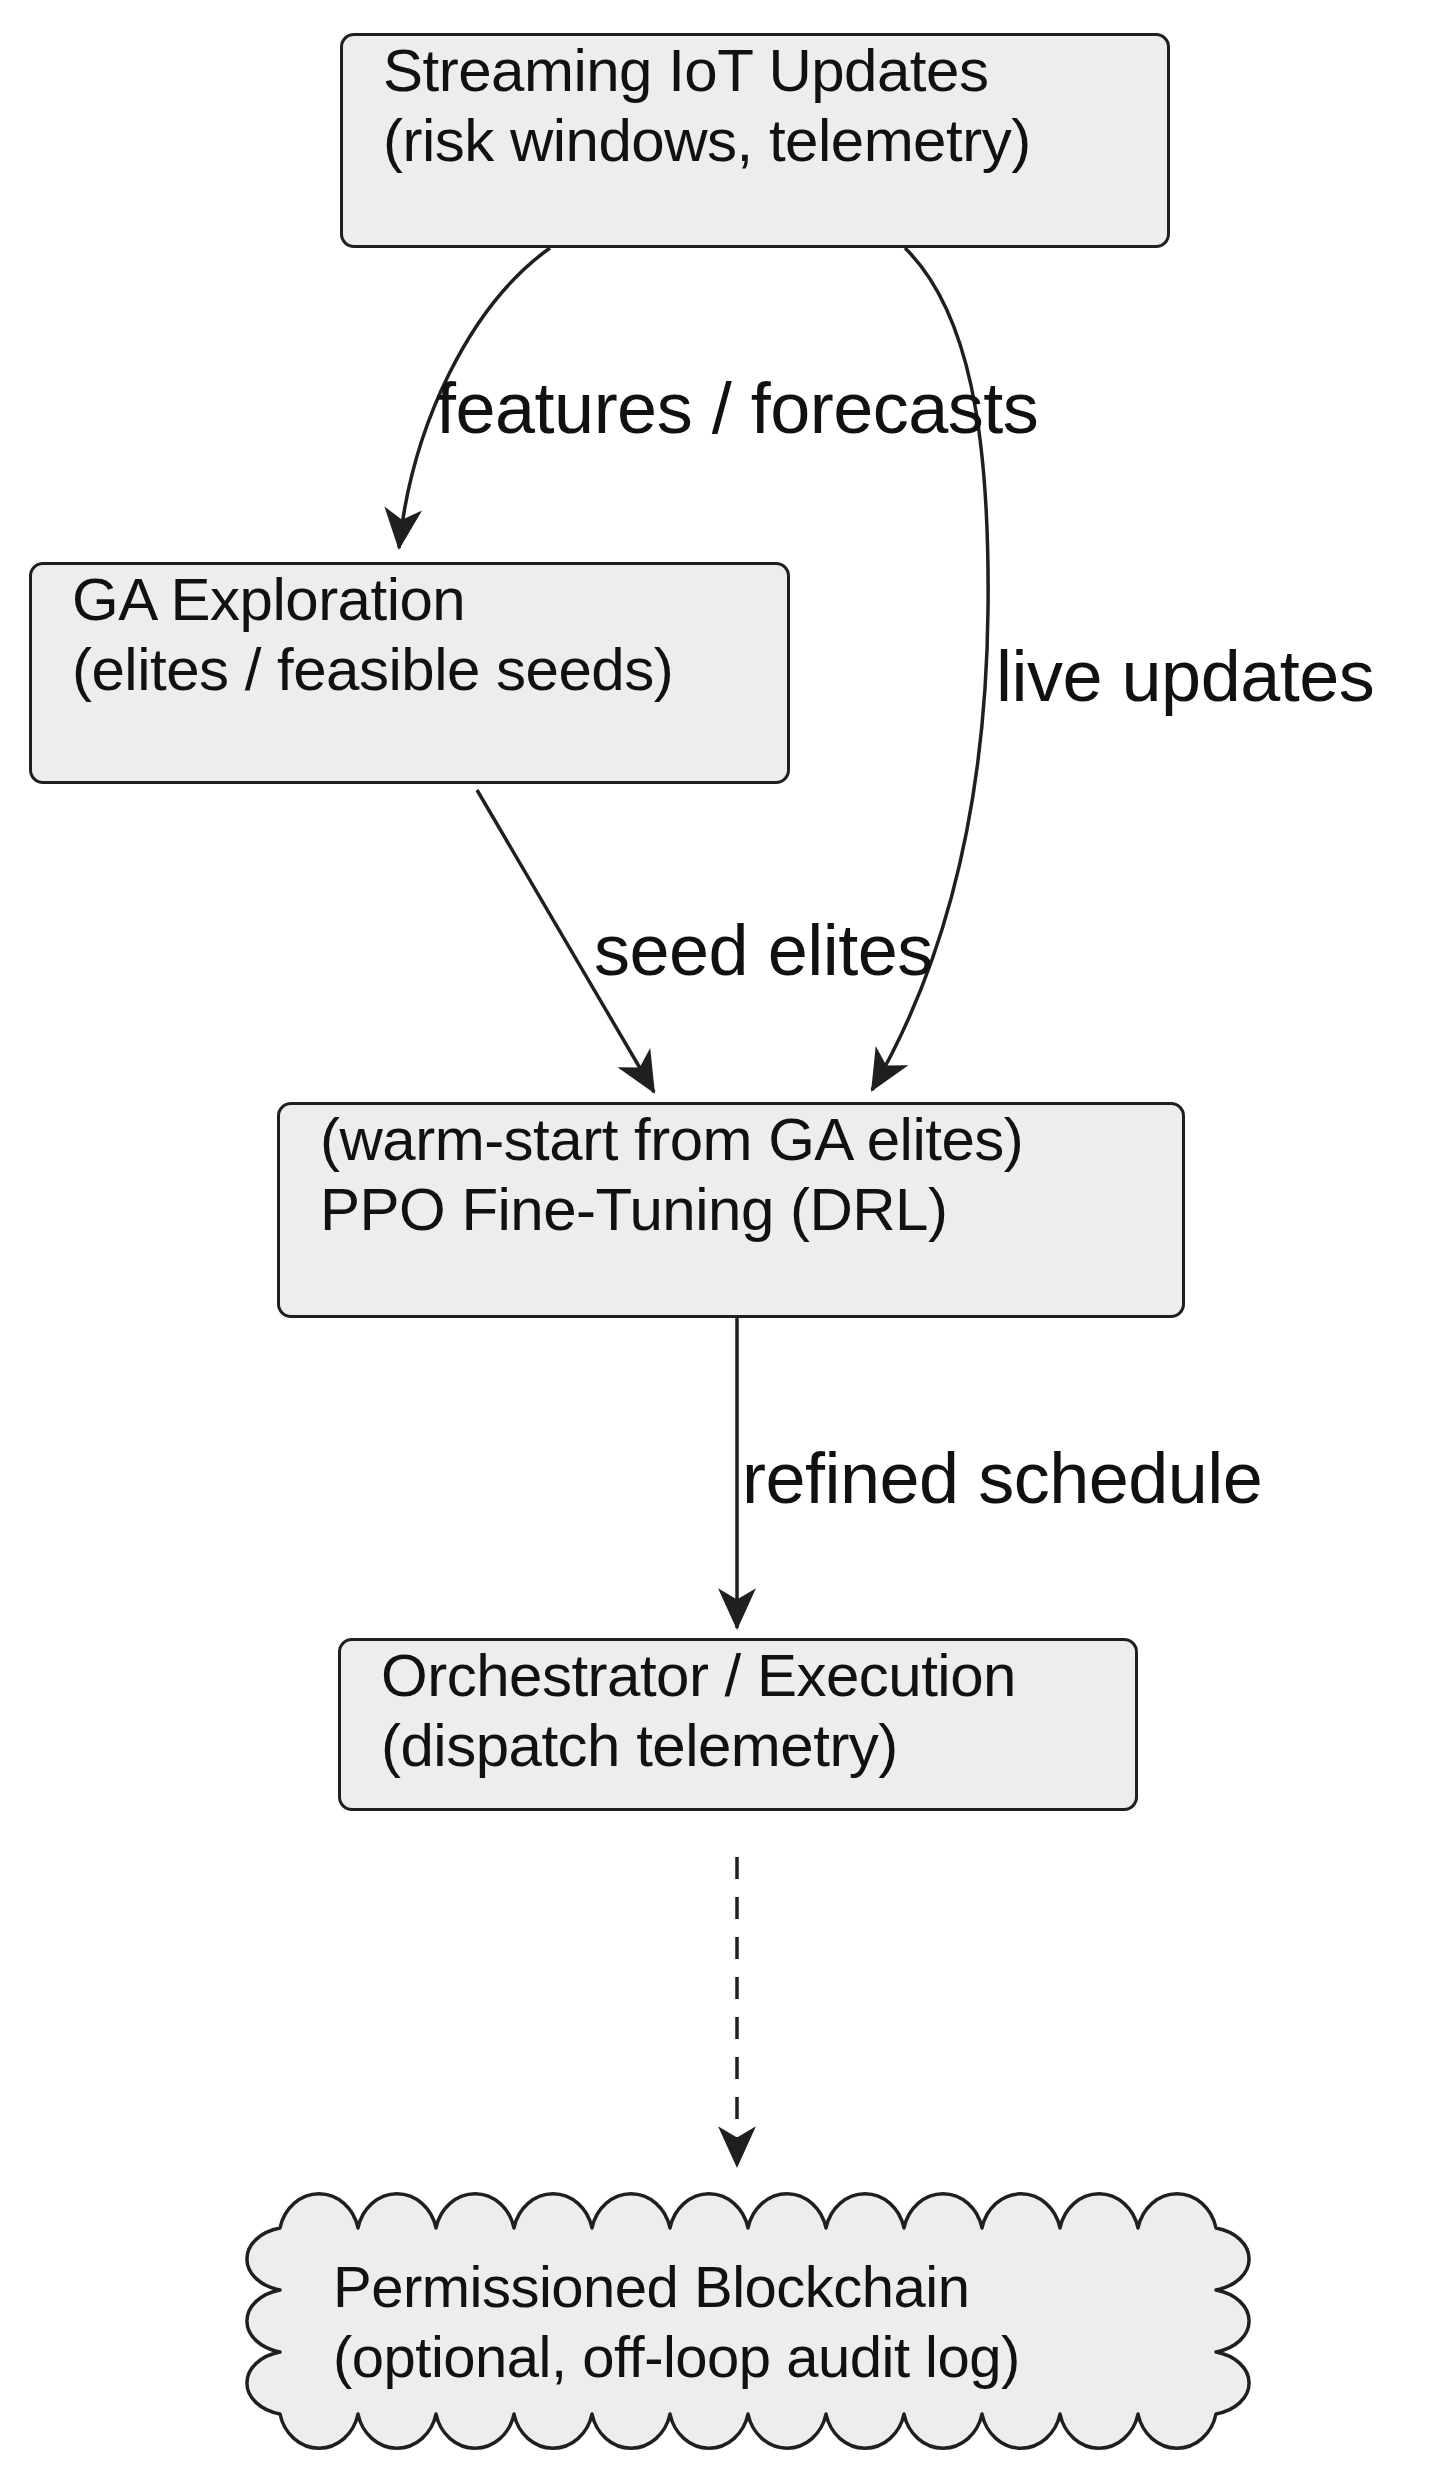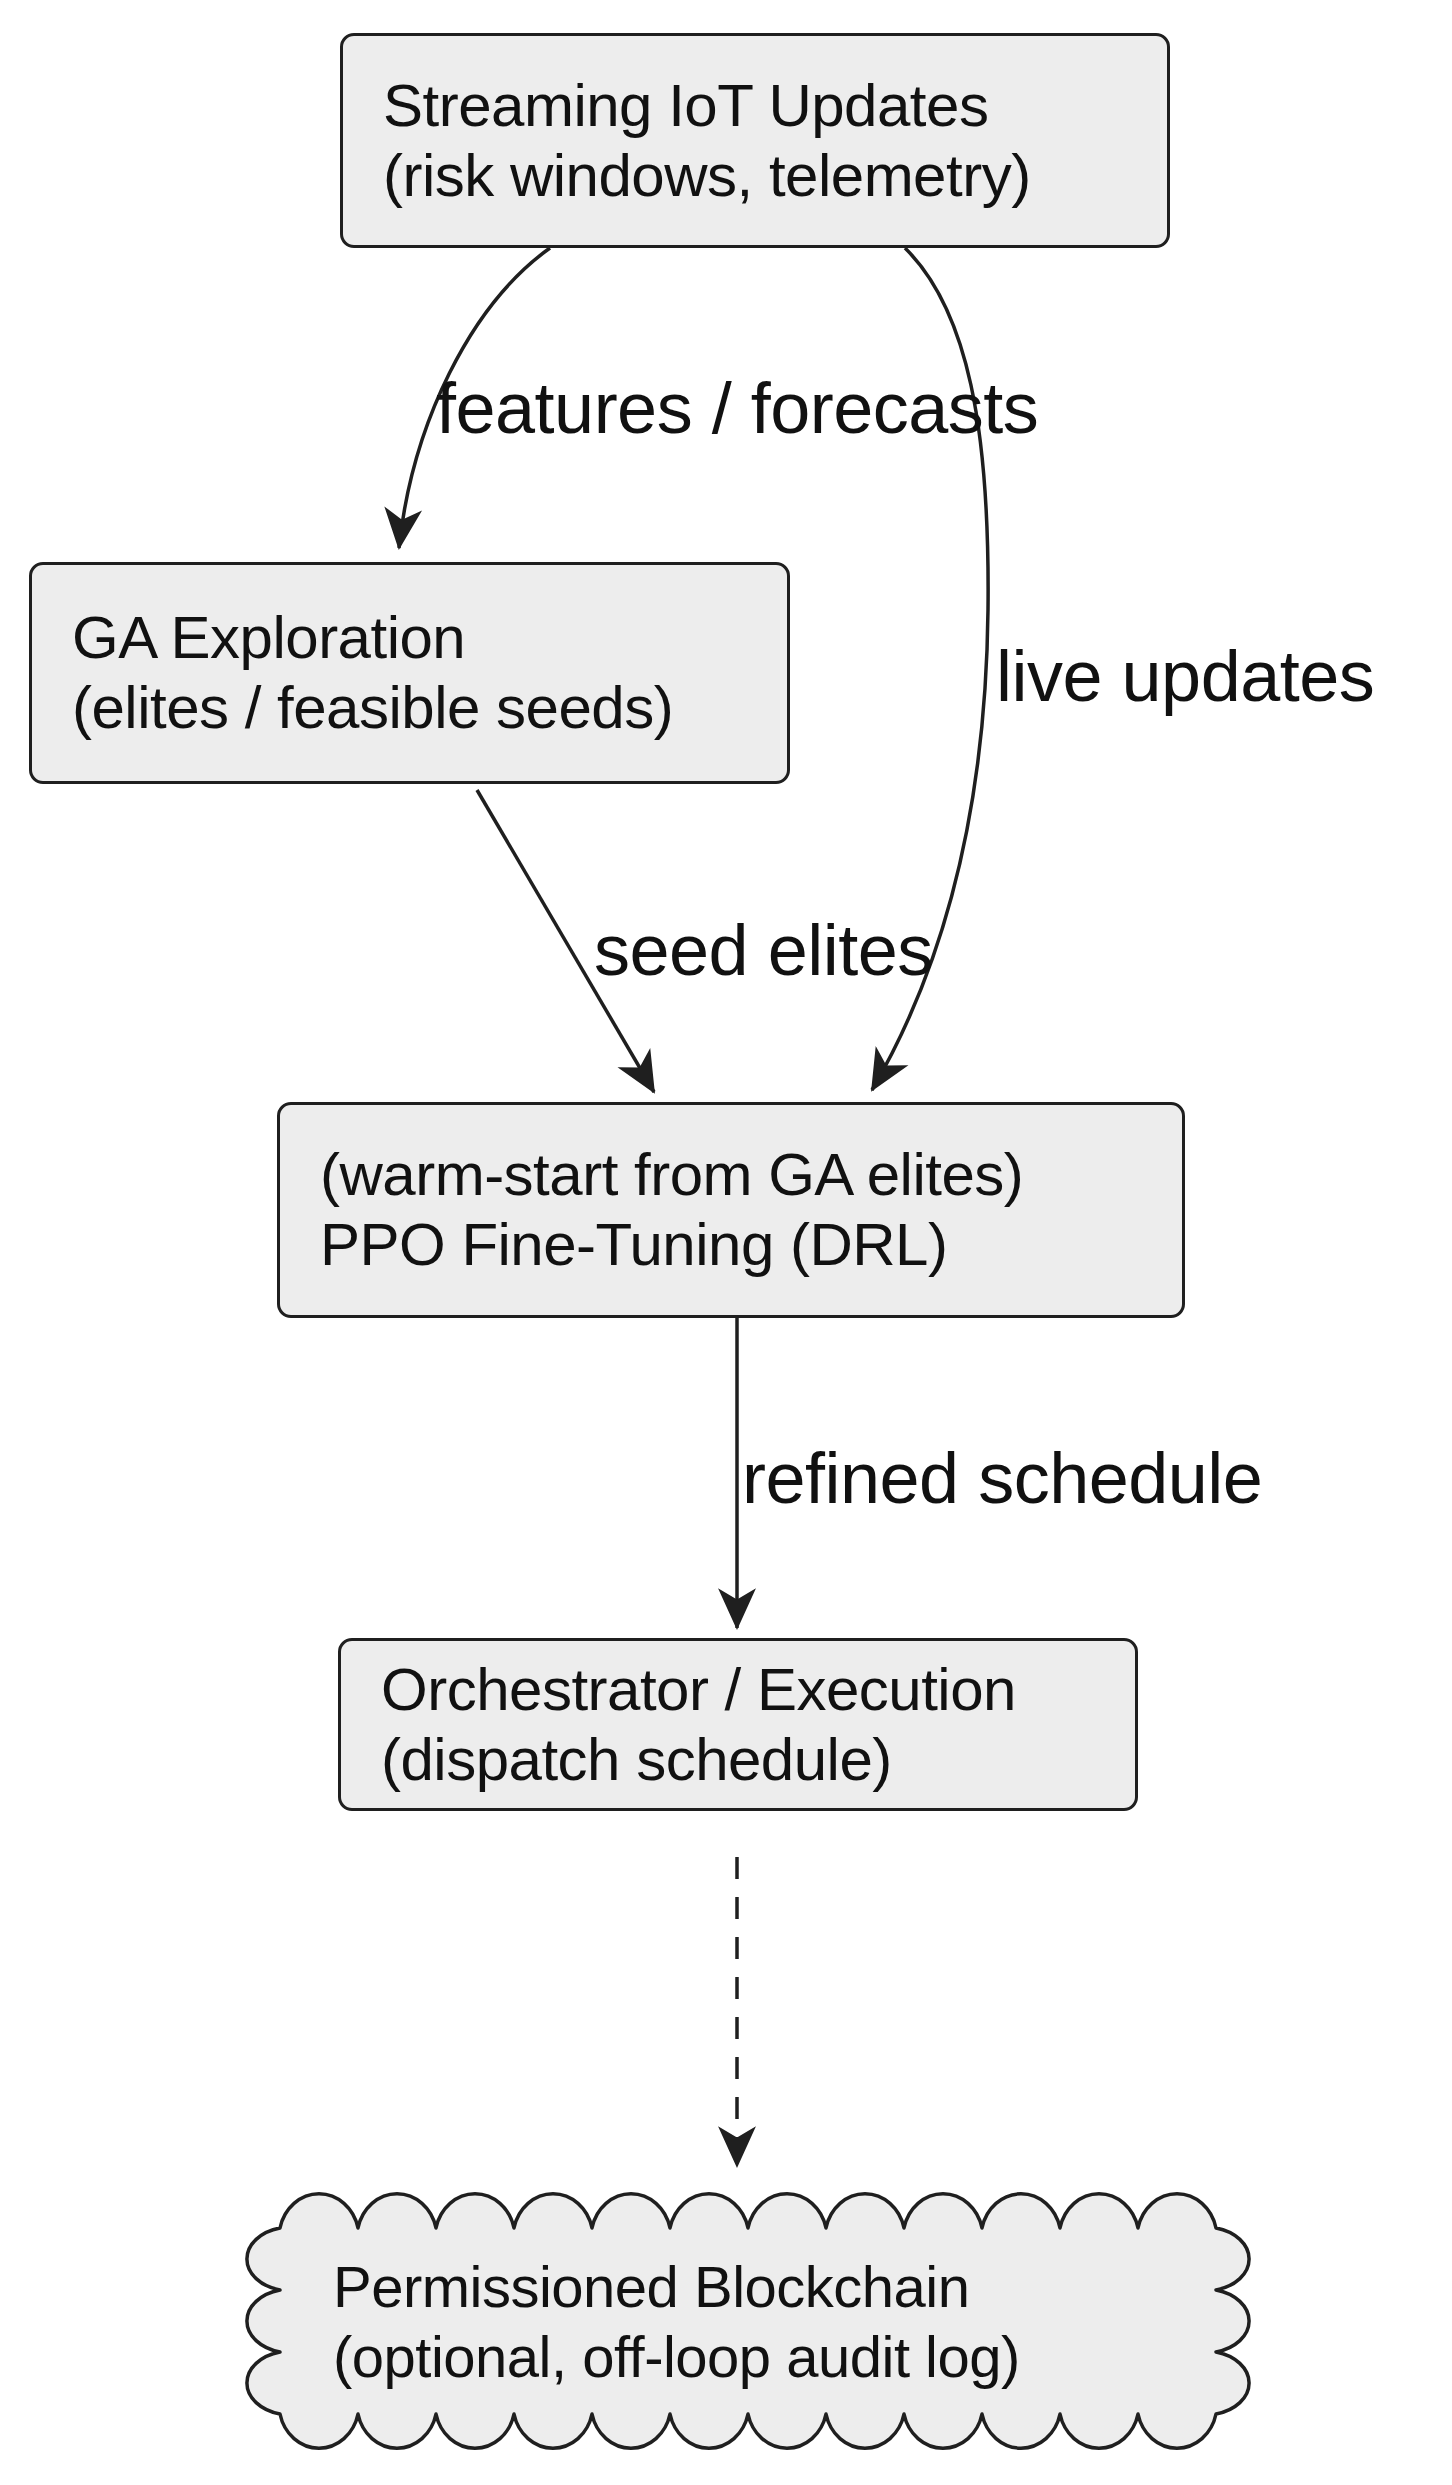--- a/index.html
+++ b/index.html
@@ -14,21 +14,21 @@
   svg.edges{position:absolute;left:0;top:0;width:1452px;height:2485px;}
   .edge{fill:none;stroke:#1f1f1f;stroke-width:3.5px;}
   .edge.dashed{stroke-dasharray:22 18;}
   .cloudshape{fill:#ededed;stroke:#1f1f1f;stroke-width:3.5px;stroke-linejoin:round;}
   .node{
     position:absolute;
     background:#ededed;
     border:3px solid #1f1f1f;
     border-radius:14px;
     box-sizing:border-box;
-    display:flex;flex-direction:column;justify-content:center;
+    display:flex;flex-direction:column;justify-content:flex-start;
     padding-left:40px;
     font-size:60px;line-height:70px;
     letter-spacing:-0.5px;
     white-space:nowrap;
   }
   .edge-label{
     position:absolute;
     font-size:72px;line-height:60px;
     letter-spacing:-0.5px;
     white-space:nowrap;
@@ -85,21 +85,21 @@
     <div>(elites / feasible seeds)</div>
   </div>
 
   <div class="node" style="left:277px;top:1102px;width:908px;height:216px;">
     <div>(warm-start from GA elites)</div>
     <div>PPO Fine-Tuning (DRL)</div>
   </div>
 
   <div class="node" style="left:338px;top:1638px;width:800px;height:173px;">
     <div>Orchestrator / Execution</div>
-    <div>(dispatch schedule)</div>
+    <div>(dispatch telemetry)</div>
   </div>
 
   <div class="cloud-text" style="left:333px;top:2252px;">
     <div>Permissioned Blockchain</div>
     <div>(optional, off-loop audit log)</div>
   </div>
 
   <div class="edge-label" style="left:436px;top:378px;">features / forecasts</div>
 
   <div class="edge-label" style="left:594px;top:920px;">seed elites</div>

